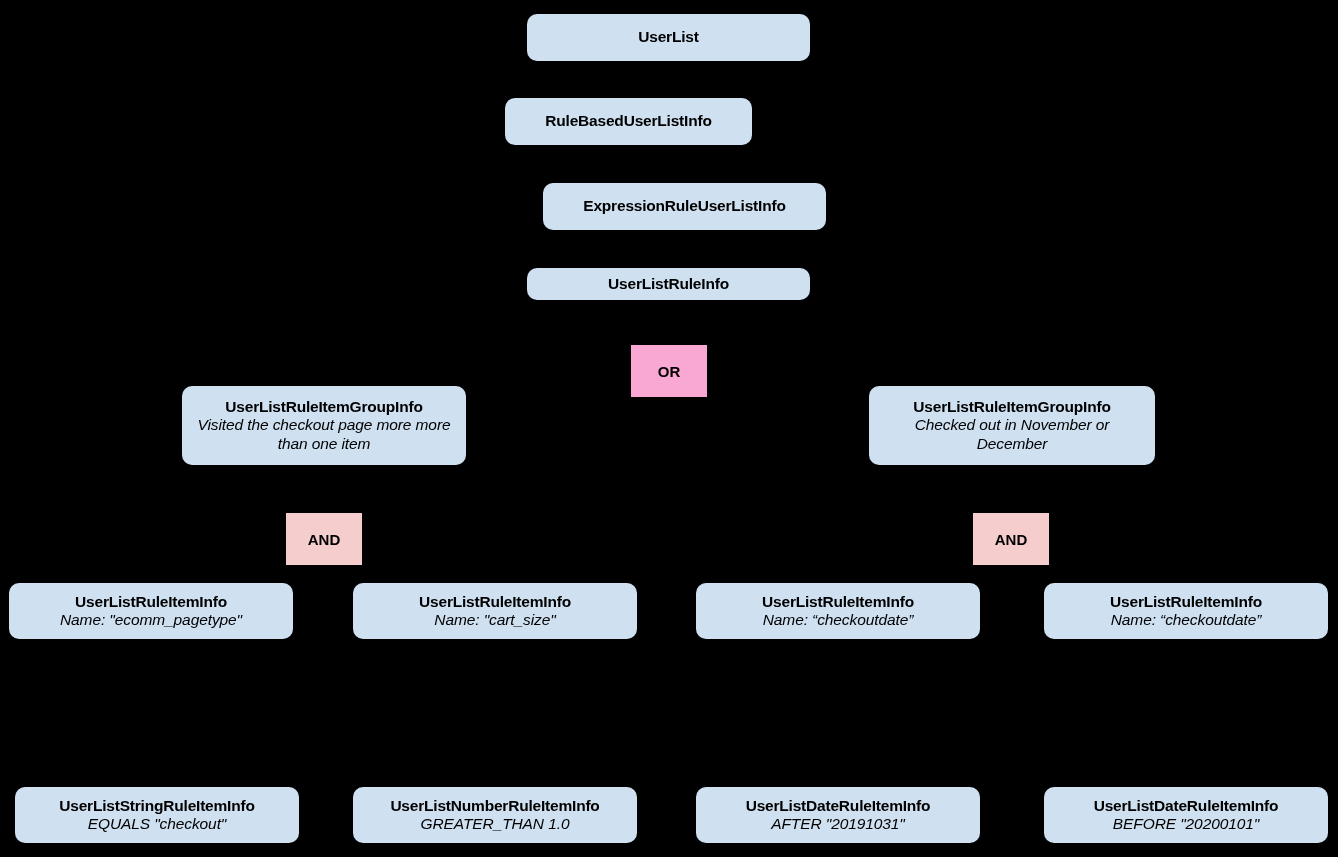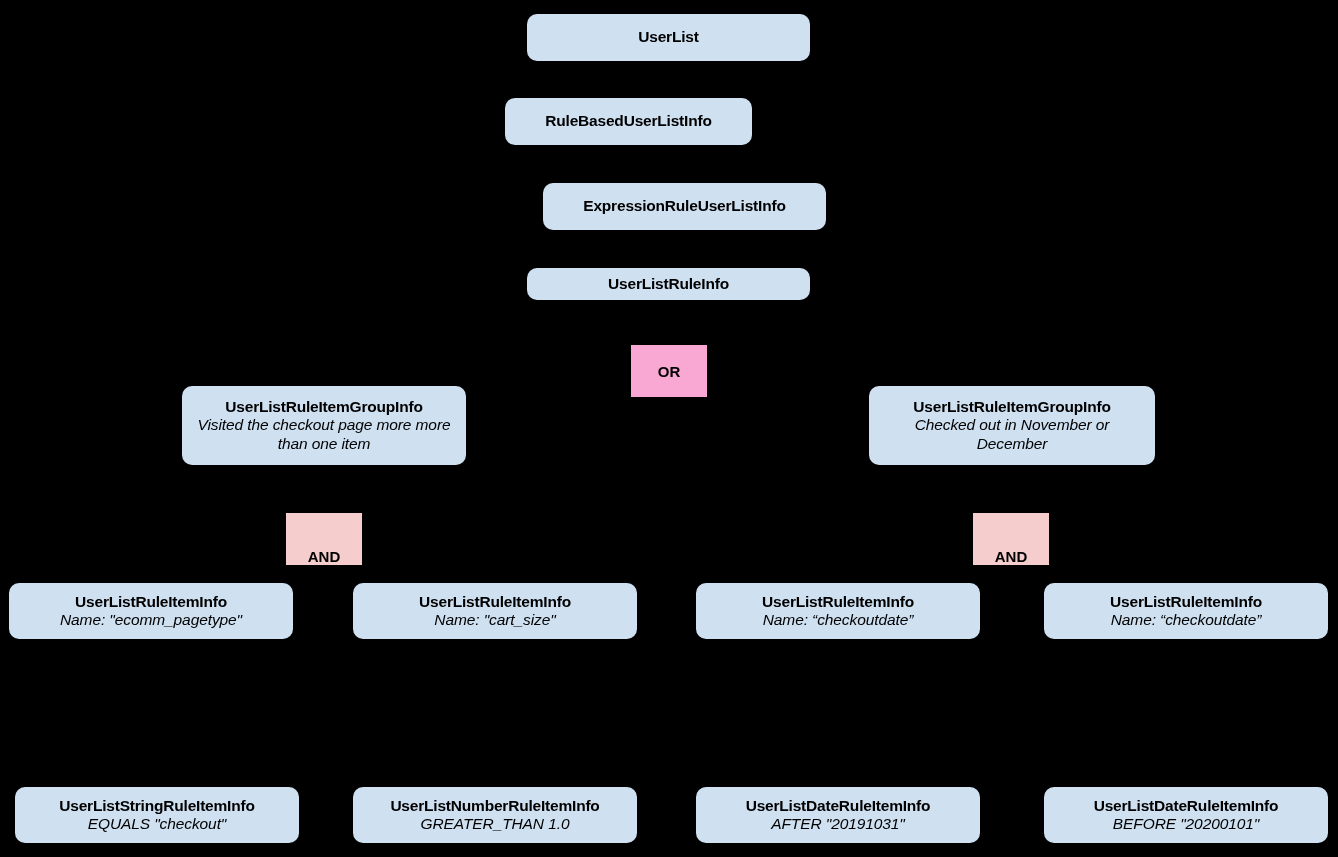--- a/index.html
+++ b/index.html
@@ -49,21 +49,21 @@
     box-sizing: border-box;
     border-radius: 0;
     display: flex;
     align-items: center;
     justify-content: center;
     font-weight: bold;
     font-size: 15px;
     color: #000000;
   }
   .op-or  { background: #f9a8d4; }
-  .op-and { background: #f5cdcd; align-items: flex-end; }
+  .op-and { background: #f5cdcd; }
 
   
   .notch {
     position: absolute;
     width: 0;
     height: 0;
     border-left: 13px solid transparent;
     border-right: 13px solid transparent;
     border-top: 11px solid #000000;
   }

